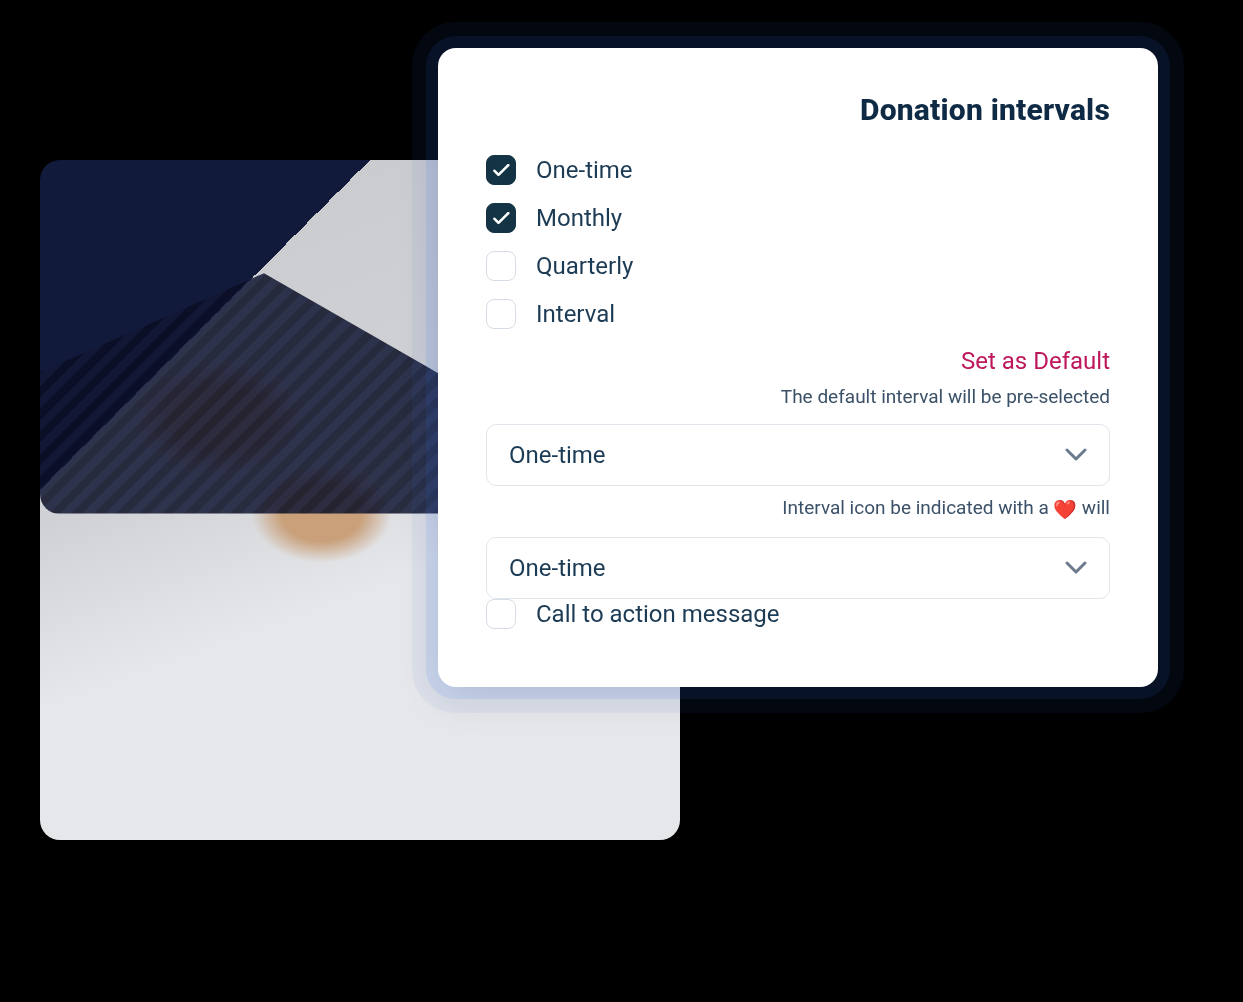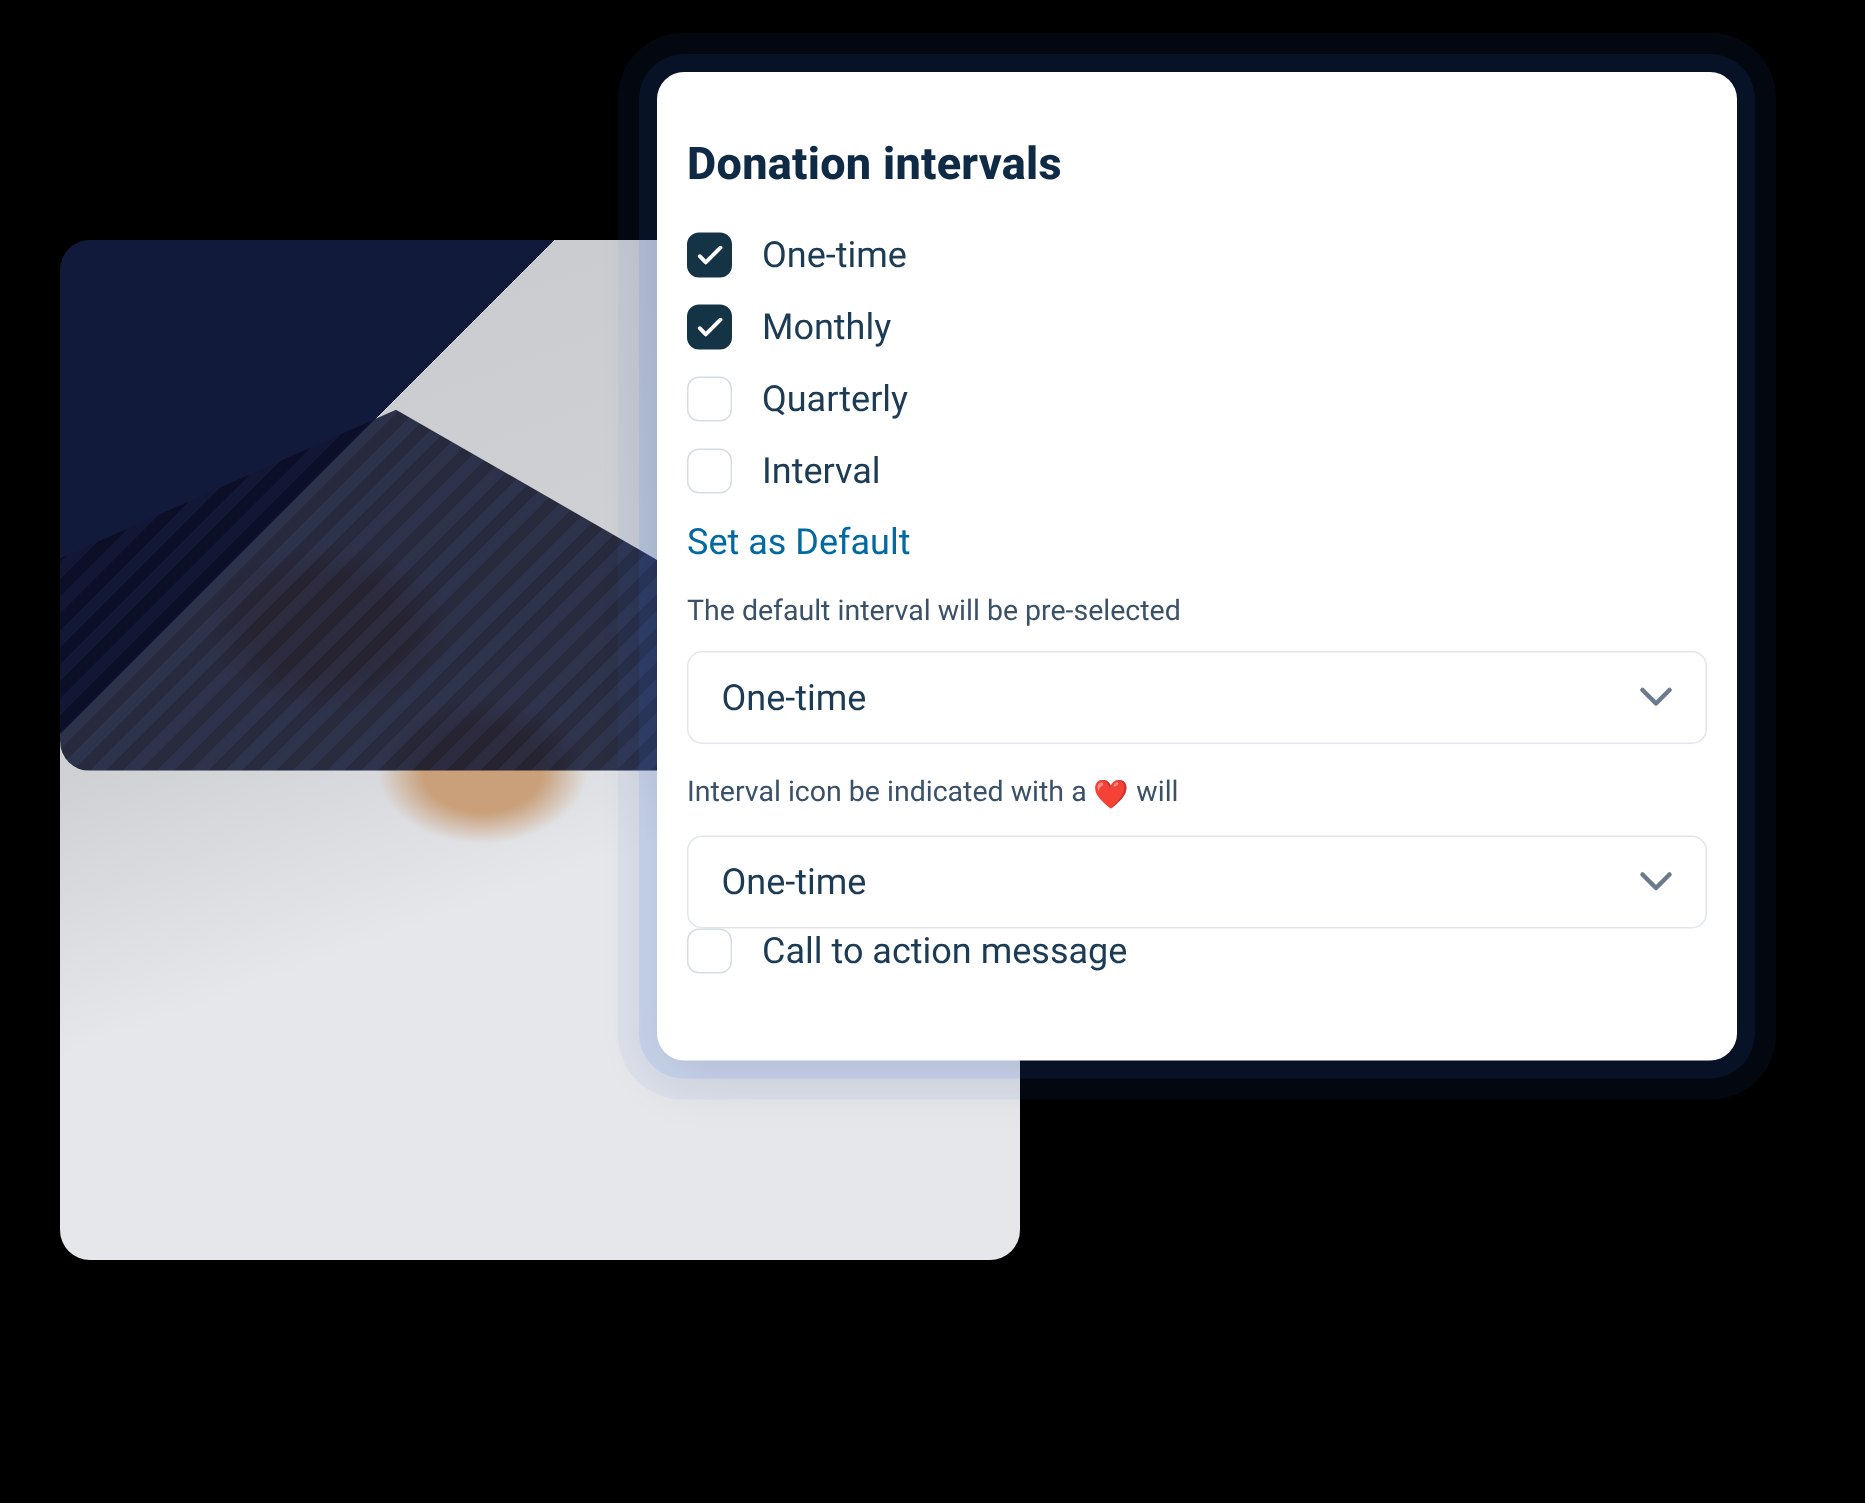--- a/index.html
+++ b/index.html
@@ -38,25 +38,26 @@
     border-bottom-left-radius:20px;
   }
 
   .panel {
     position: absolute;
     left: 438px;
     top: 48px;
     width: 720px;
     border-radius: 18px;
     background: #fff;
-    padding: 44px 20px 40px;
+    padding: 44px 48px 40px;
     box-shadow:
       0 0 0 12px rgba(53,122,255,.10),
       0 0 0 26px rgba(53,122,255,.06),
       0 10px 40px rgba(0,0,0,.12);
+    text-align: right;
   }
 
   .title {
     font-size: 30px;
     font-weight: 800;
     color: #0f2a44;
     letter-spacing: .2px;
     margin-bottom: 28px;
   }
 
@@ -87,27 +88,27 @@
   .checkbox.checked .tick {
     display: block;
   }
   .check-label {
     font-size: 24px;
     color: #1c3b55;
   }
 
   .section-label {
     font-size: 24px;
-    color: #0369a1;
+    color: #be185d;
     margin-top: 16px;
   }
   .section-sub {
     font-size: 19px;
     color: #3b5168;
-    margin-top: 20px;
+    margin-top: 10px;
   }
   .section-sub .heart {
     vertical-align: -2px;
   }
 
   .select {
     margin-top: 16px;
     width: 100%;
     height: 62px;
     border: 1px solid #e1e6ec;

